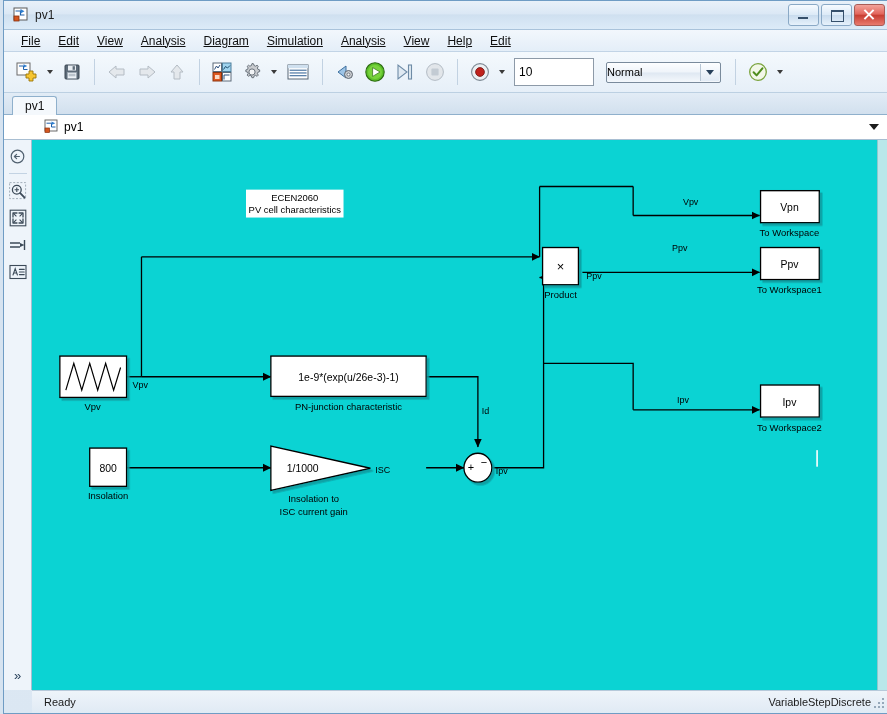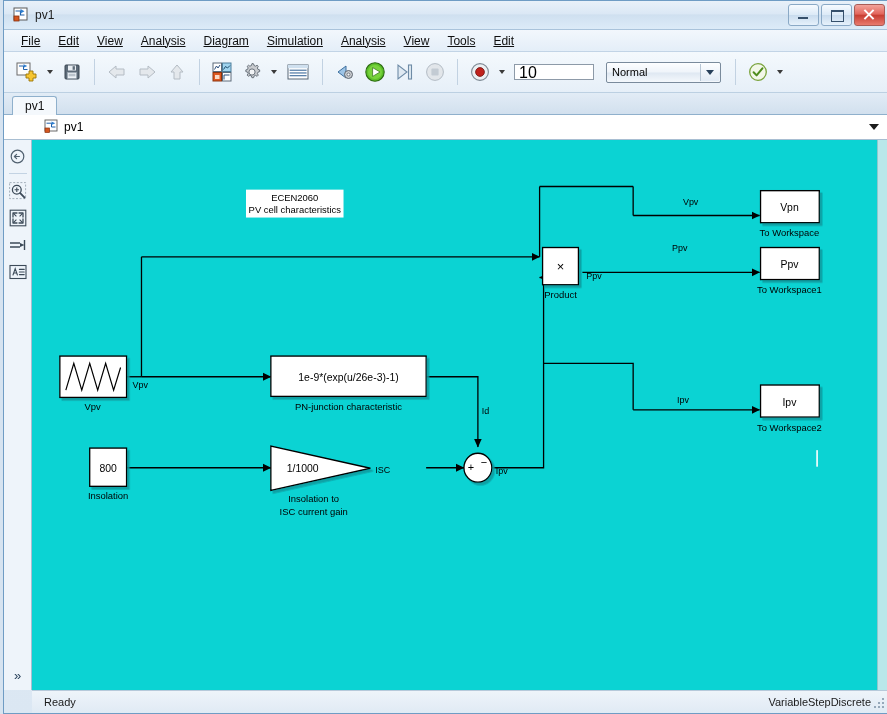--- a/index.html
+++ b/index.html
@@ -71,29 +71,29 @@
   .tb.wide{width:30px;}
   .sep{width:1px;height:26px;background:#c2d2e2;margin:0 6px;flex:0 0 1px;}
   .caret{
     width:12px;height:28px;display:flex;align-items:center;justify-content:center;
   }
   .caret::after{
     content:"";width:0;height:0;border-left:3.5px solid transparent;
     border-right:3.5px solid transparent;border-top:4px solid #3a3a3a;
   }
   .time-field{
-    width:80px;height:16px;border:1px solid #8d9aa8;background:#fff;
-    font-size:16px;color:#000;padding:0 4px;box-sizing:border-box;
+    width:80px;height:28px;border:1px solid #8d9aa8;background:#fff;
+    font-size:12px;color:#000;padding:0 4px;box-sizing:border-box;
     line-height:19px;margin-left:4px;
   }
   .mode-select{
     width:115px;height:21px;margin-left:10px;position:relative;
     border:1px solid #7a8b9c;border-radius:2px;box-sizing:border-box;
     background:linear-gradient(to bottom,#fdfeff 0%,#eff4fa 48%,#dfe8f2 52%,#f4f8fc 100%);
-    font-size:11px;color:#000;line-height:19px;padding-left:5px;
+    font-size:11px;color:#000;line-height:19px;
   }
   .mode-select .arrowbox{
     position:absolute;right:1px;top:1px;width:18px;height:17px;
     display:flex;align-items:center;justify-content:center;
     background:linear-gradient(to bottom,#fbfdff,#e2ebf5);
     border-left:1px solid #b8c6d4;
   }
   .mode-select .arrowbox::after{
     content:"";width:0;height:0;border-left:4px solid transparent;
     border-right:4px solid transparent;border-top:5px solid #27405a;
@@ -196,21 +196,21 @@
 
   <div class="menubar">
     <div class="menu-item"><span>File</span></div>
     <div class="menu-item"><span>Edit</span></div>
     <div class="menu-item"><span>View</span></div>
     <div class="menu-item"><span>Analysis</span></div>
     <div class="menu-item"><span>Diagram</span></div>
     <div class="menu-item"><span>Simulation</span></div>
     <div class="menu-item"><span>Analysis</span></div>
     <div class="menu-item"><span>View</span></div>
-    <div class="menu-item"><span>Tools</span></div>
+    <div class="menu-item"><span>Help</span></div>
     <div class="menu-item"><span>Edit</span></div>
   </div>
 
   <div class="toolbar">
 
     <div class="tb wide">
       <svg width="21" height="20" viewBox="0 0 21 20">
         <rect x="1" y="1" width="13" height="12" fill="#fdfdfd" stroke="#6b6b6b"></rect>
         <path d="M3 4 L7.5 4 L7.5 7.5 L11.5 7.5" fill="none" stroke="#1f5fa8" stroke-width="1"></path>
         <path d="M7.5 2.2 L11.3 4 L7.5 5.8 Z" fill="#2f7fd0"></path>

